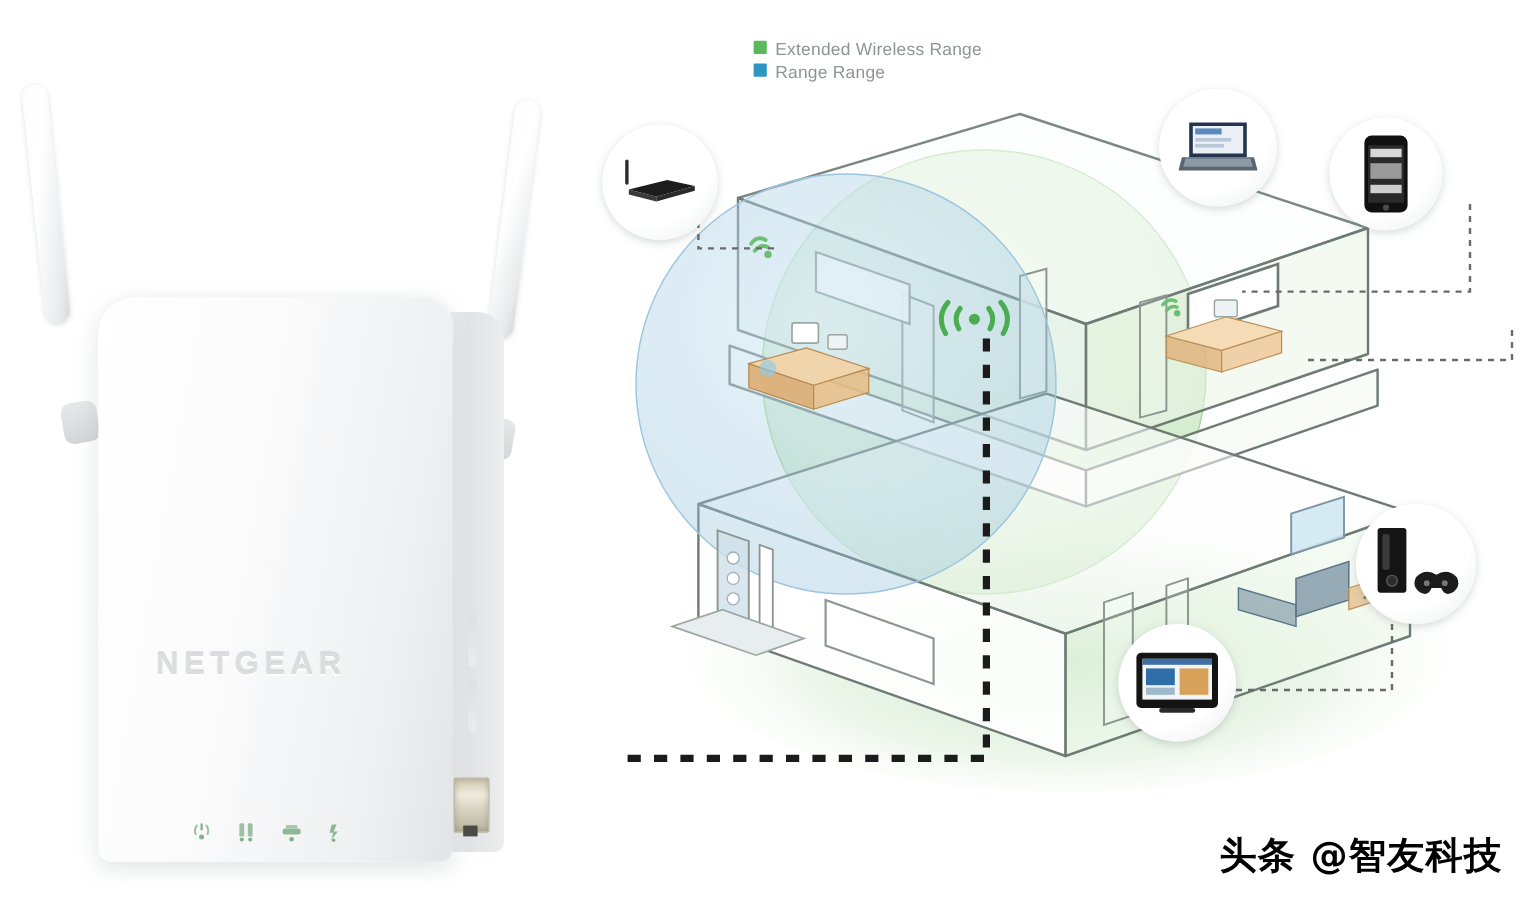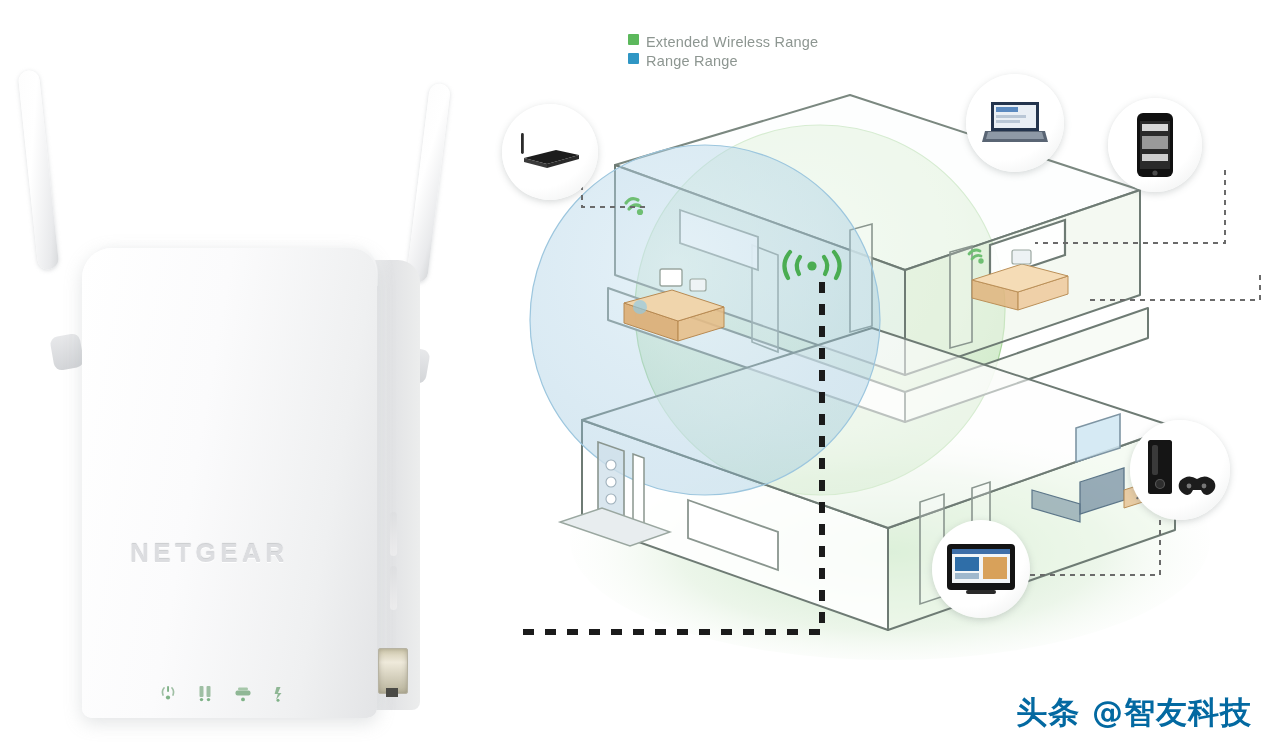--- a/index.html
+++ b/index.html
@@ -88,21 +88,21 @@
     position: absolute; border-radius: 50%;
     background: radial-gradient(circle at 35% 28%, #ffffff 0%, #ffffff 62%, #f2f3f3 86%, #e2e4e4 100%);
     box-shadow: 0 2px 7px rgba(120,130,130,.30);
     display: flex; align-items: center; justify-content: center;
   }
   .badge svg { display: block; }
 
   
   #watermark {
     position: absolute; right: 28px; bottom: 16px;
-    font-size: 31px; font-weight: 700; color: #0369a1;
+    font-size: 31px; font-weight: 700; color: #000000;
     letter-spacing: 1px; white-space: nowrap;
     font-family: "DejaVu Sans", sans-serif;
   }
 </style>
 </head>
 <body>
 
 <div id="stage">
 
   <div id="legend">

